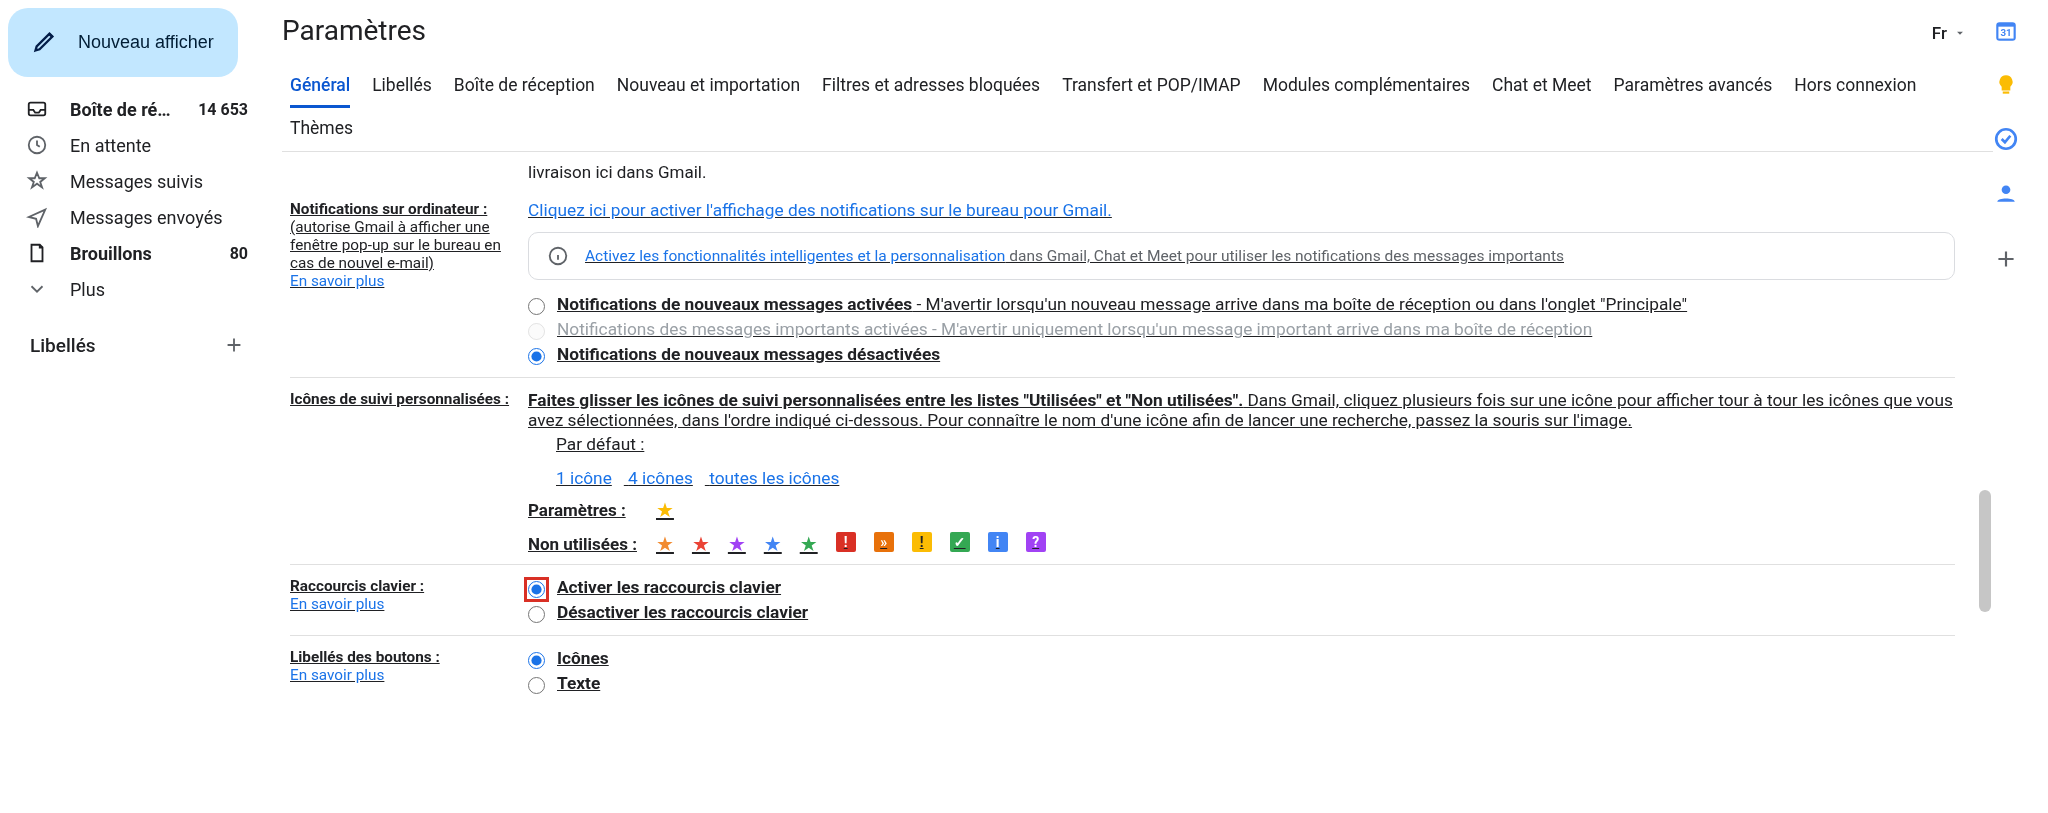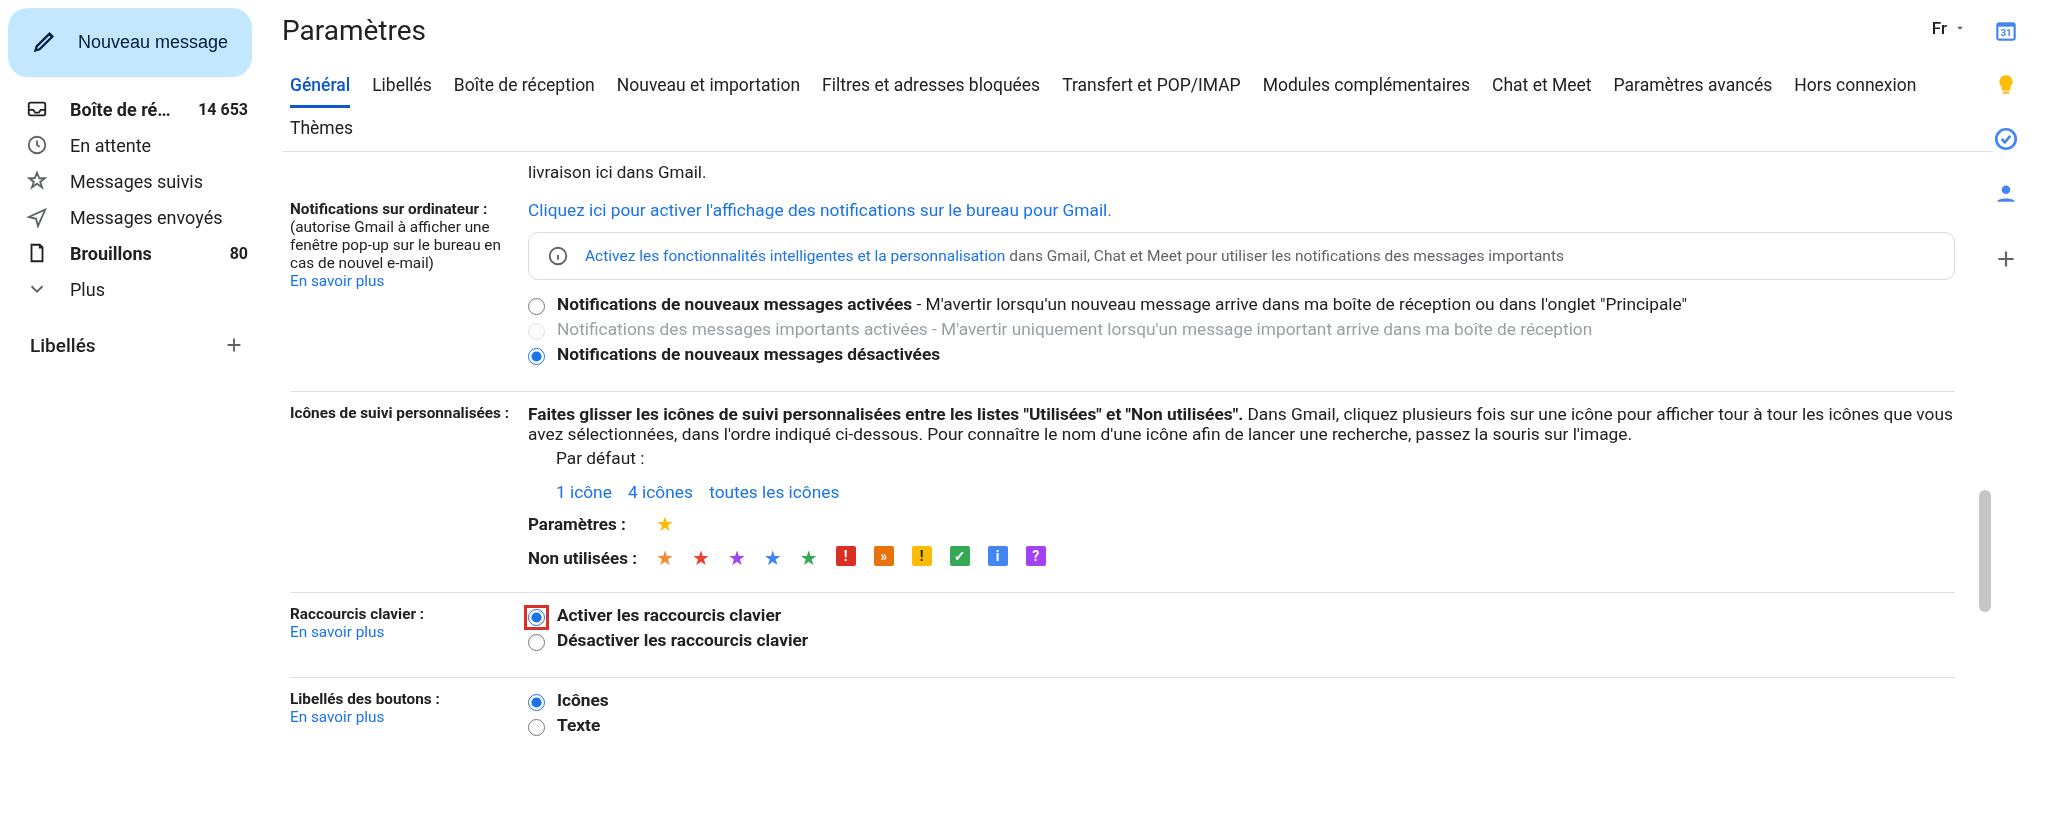--- a/index.html
+++ b/index.html
@@ -17,31 +17,31 @@
 .folder-label { flex: 1; white-space: nowrap; overflow: hidden; text-overflow: ellipsis; }
 .folder-count { font-size: 16px; color: #5f6368; }
 .folder-item.bold { font-weight: 700; }
 .folder-item.bold .folder-count { color: #202124; font-weight: 700; }
 .labels-header { display: flex; align-items: center; justify-content: space-between; padding: 24px 14px 8px 22px; }
 .labels-header span { font-size: 19px; font-weight: 500; }
 .labels-header .plus { width: 28px; height: 28px; display: flex; align-items: center; justify-content: center; color: #5f6368; cursor: pointer; }
 
 
 .main { flex: 1; padding: 14px 0 0 20px; overflow: hidden; display: flex; flex-direction: column; }
-.title-row { display: flex; align-items: flex-start; justify-content: space-between; padding-right: 18px; }
+.title-row { display: flex; align-items: flex-end; justify-content: space-between; padding-right: 18px; }
 .page-title { font-size: 28px; font-weight: 400; }
 .lang-select { display: flex; align-items: center; gap: 6px; font-size: 17px; font-weight: 500; cursor: pointer; padding: 4px 8px; }
 .lang-select svg { width: 14px; height: 14px; }
 
 .tabs { display: flex; flex-wrap: wrap; border-bottom: 1px solid #e0e0e0; margin-top: 18px; gap: 0 22px; padding: 0 12px 0 8px; }
 .tab { padding: 10px 0; font-size: 17.5px; color: #202124; cursor: pointer; border-bottom: 3px solid transparent; }
 .tab.active { color: #0b57d0; font-weight: 500; border-bottom-color: #0b57d0; }
 
 .content { flex: 1; overflow-y: auto; padding: 10px 38px 0 8px; }
-.row { display: flex; border-bottom: 1px solid #e0e0e0; padding: 12px 0 22px 0; }
+.row { display: flex; border-bottom: 1px solid #e0e0e0; padding: 12px 0 8px 0; text-decoration: underline; }
 .row-label { width: 238px; flex-shrink: 0; font-size: 15.3px; }
 .row-label .heading { font-weight: 700; }
 .row-label .sub { font-weight: 400; }
 .row-label a { color: #1a73e8; text-decoration: none; }
 .row-body { flex: 1; font-size: 17.3px; }
 .row-body a { color: #1a73e8; text-decoration: none; }
 
 .truncated-text { color: #202124; padding-left: 238px; margin-bottom: 6px; font-size: 17px; }
 
 .info-box { display: flex; align-items: center; gap: 16px; border: 1px solid #dadce0; border-radius: 10px; padding: 12px 18px; margin: 12px 0 14px 0; font-size: 15.5px; color: #5f6368; }
@@ -77,21 +77,21 @@
 <div class="app">
 
   <div class="sidebar">
     <button class="compose-btn">
       <span class="icon">
         <svg viewBox="0 0 24 24" fill="none" stroke="#041e49" stroke-width="2">
             <path d="M3 21l3.5-1 11-11-2.5-2.5-11 11L3 21z"></path>
             <path d="M14.5 6.5l3 3"></path>
           </svg>
       </span>
-      <span>Nouveau message</span>
+      <span>Nouveau afficher</span>
     </button>
     <ul class="folder-list">
       <li class="folder-item bold">
         <span class="icon">
             <svg viewBox="0 0 24 24" fill="none" stroke="#202124" stroke-width="2">
               <rect x="3" y="5" width="18" height="14" rx="2"></rect>
               <path d="M3 13h5l2 3h4l2-3h5"></path>
             </svg>
           </span>
         <span class="folder-label">Boîte de récept…</span>

